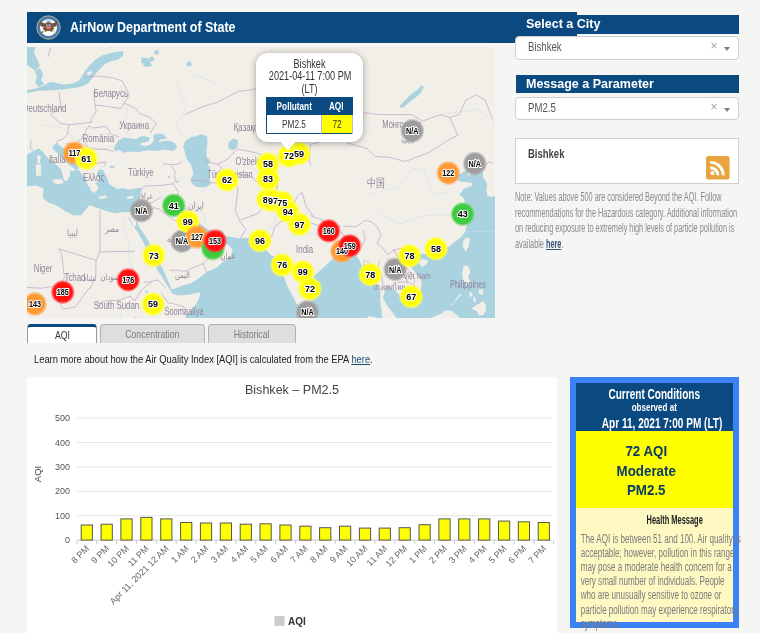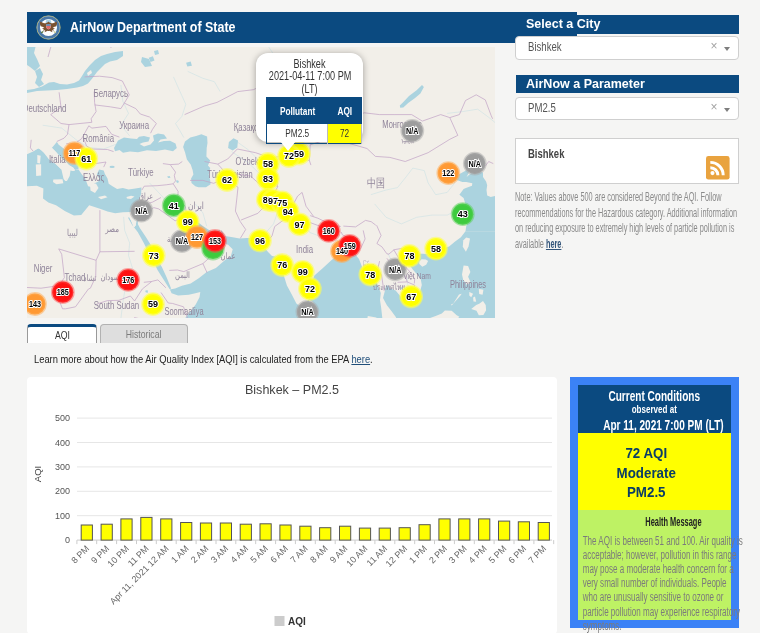--- a/index.html
+++ b/index.html
@@ -8,33 +8,33 @@
 .cxl { transform-origin:0 50%; display:inline-block; white-space:nowrap; }
 .cxc { transform-origin:50% 50%; display:block; white-space:nowrap; }
 #hdr { left:27px; top:11.5px; width:550px; height:31.5px; background:#0b4a80; display:flex; align-items:center; }
 #hdr .ttl { color:#fff; font-weight:bold; font-size:14px; margin-left:8px; transform:scaleX(0.89); transform-origin:0 50%; display:inline-block; white-space:nowrap; }
 #map { left:27px; top:47px; width:467.5px; height:270.6px; overflow:hidden; background:#f2efe9; }
 #map svg { display:block; }
 #popup { left:229.3px; top:5.8px; width:107px; height:88.8px; background:#fff; border-radius:12px; box-shadow:0 1px 7px rgba(0,0,0,0.35); font-size:12px; color:#333; text-align:center; padding-top:5px; line-height:12.5px; }
 #popup .pl { transform:scaleX(0.76); transform-origin:50% 50%; display:block; white-space:nowrap; }
 #popup .tail { position:absolute; left:23.7px; top:88.1px; width:0; height:0; border-left:8px solid transparent; border-right:8px solid transparent; border-top:10px solid #fff; }
 #popup table { border-collapse:collapse; margin:1.5px 0 0 9.5px; border:1.5px solid #0b4a80; table-layout:fixed; }
-#popup th { background:#0b4a80; color:#fff; font-size:11px; height:17.5px; padding:7px; }
+#popup th { background:#0b4a80; color:#fff; font-size:11px; height:17.5px; padding:0; }
 #popup td { font-size:11px; height:19px; padding:0; border-right:1px solid #bbb; }
 #popup th .pl, #popup td .pl { transform:scaleX(0.75); }
 #popup td.aqi { background:#ffff00; }
 .tabs { left:26.7px; top:323.8px; height:19.6px; display:flex; }
 .tab { border:1px solid #b2b2b2; border-bottom:none; border-radius:4px 4px 0 0; background:#dedede; color:#7c7c7c; font-size:11px; display:flex; align-items:center; justify-content:center; margin-right:2.5px; }
 .tab span { transform:scaleX(0.79); white-space:nowrap; }
 .tab.active { background:#fff; border-color:#999; border-top:3px solid #0b4a80; color:#333; }
 #learn { left:26px; top:352.5px; font-size:11px; color:#222;margin-left:8px; }
 #learn .cxl { transform:scaleX(0.85); }
 #learn u { color:#1f4e79; }
 #chart { left:27px; top:376.7px; width:529.5px; height:257px; background:#fff; border-radius:4px; }
-#cc { left:570.4px; top:377.2px; width:168.5px; height:251.3px; border:8px solid #3b82f6; background:#bef264; }
+#cc { left:570.4px; top:377.2px; width:168.5px; height:251.3px; border:6px solid #3b82f6; background:#fef9c3; }
 #cc .h { background:#0b4a80; color:#fff; text-align:center; padding-top:4px; height:48.3px; }
 #cc .h .l1 { font-size:15px; font-weight:bold; line-height:14px; transform:scaleX(0.67); white-space:nowrap; }
 #cc .h .l2 { font-size:11.5px; font-weight:bold; line-height:13.5px; transform:scaleX(0.70); white-space:nowrap; }
 #cc .h .l3 { font-size:15px; font-weight:bold; line-height:15px; transform:scaleX(0.67); white-space:nowrap; }
 #cc .y { background:#ffff00; color:#0a3d66; text-align:center; font-weight:bold; font-size:15.5px; line-height:19.2px; padding:10px 16px 9px 0; height:76.6px; }
 #cc .y .cxc { transform:scaleX(0.86); }
 #cc .hm { text-align:right; font-weight:bold; font-size:12px; color:#222; margin-top:5px; }
 #cc .hm .cxc { transform:scaleX(0.62); }
 #cc .tx { font-size:12px; color:#7b7b7b; line-height:14.1px; padding:5px 0 0 7px; transform:scaleX(0.67); transform-origin:0 0; white-space:nowrap; }
 .shdr { left:516px; width:222.5px; height:18.7px; background:#0b4a80; color:#fff; font-weight:bold; font-size:12.5px; line-height:18.7px; padding-left:10px; }
@@ -339,20 +339,23 @@
         </tbody>
       </table>
 <div class="tail"></div>
 </div>
 </div>
 
 <div class="tabs abs">
 <div class="tab active" style="width:70.8px">
       <span>AQI</span>
     </div>
+<div class="tab" style="width:105.5px">
+      <span>Concentration</span>
+    </div>
 <div class="tab" style="width:88px">
       <span>Historical</span>
     </div>
 </div>
 <div id="learn" class="abs"><span class="cxl">Learn more about how the Air Quality Index [AQI] is calculated from the EPA <u>here</u>.</span></div>
 
 <div id="chart" class="abs">
 <svg width="529" height="257" viewBox="0 0 529 257" font-family="Liberation Sans, sans-serif">
 <text transform="translate(265,17) scale(0.93,1)" font-size="13.5" fill="#444" text-anchor="middle">Bishkek – PM2.5</text>
 <line x1="50" y1="163.1" x2="525" y2="163.1" stroke="#ccc" stroke-width="1"></line>
@@ -458,21 +461,21 @@
       <span class="cxc">PM2.5</span>
     </div>
 <div class="hm">
       <span class="cxc">Health Message</span>
     </div>
 <div class="tx">The AQI is between 51 and 100. Air quality is<br>acceptable; however, pollution in this range<br>may pose a moderate health concern for a<br>very small number of individuals. People<br>who are unusually sensitive to ozone or<br>particle pollution may experience respiratory<br>symptoms.</div>
 </div>
 
 <div class="shdr abs" style="top:15px">Select a City</div>
 <div class="sel abs" style="top:36.3px"><span class="t">Bishkek</span><span class="x">×</span><span class="ar"></span></div>
-<div class="shdr abs" style="top:74.8px">AirNow a Parameter</div>
+<div class="shdr abs" style="top:74.8px">Message a Parameter</div>
 <div class="sel abs" style="top:96.5px"><span class="t">PM2.5</span><span class="x">×</span><span class="ar"></span></div>
 <div id="rssbox" class="abs">
 <div class="nm">Bishkek</div>
 <svg id="rssicon" viewBox="0 0 24 24">
       <rect width="24" height="24" rx="2.5" fill="#e9a33f"></rect>
       <circle cx="6.6" cy="17.4" r="2.1" fill="#fff"></circle>
       <path d="M4.4,10.4 a9.2,9.2 0 0 1 9.2,9.2 h-3.0 a6.2,6.2 0 0 0 -6.2,-6.2 z" fill="#fff"></path>
       <path d="M4.4,5.0 a14.6,14.6 0 0 1 14.6,14.6 h-3.0 a11.6,11.6 0 0 0 -11.6,-11.6 z" fill="#fff"></path>
     </svg>
 </div>

